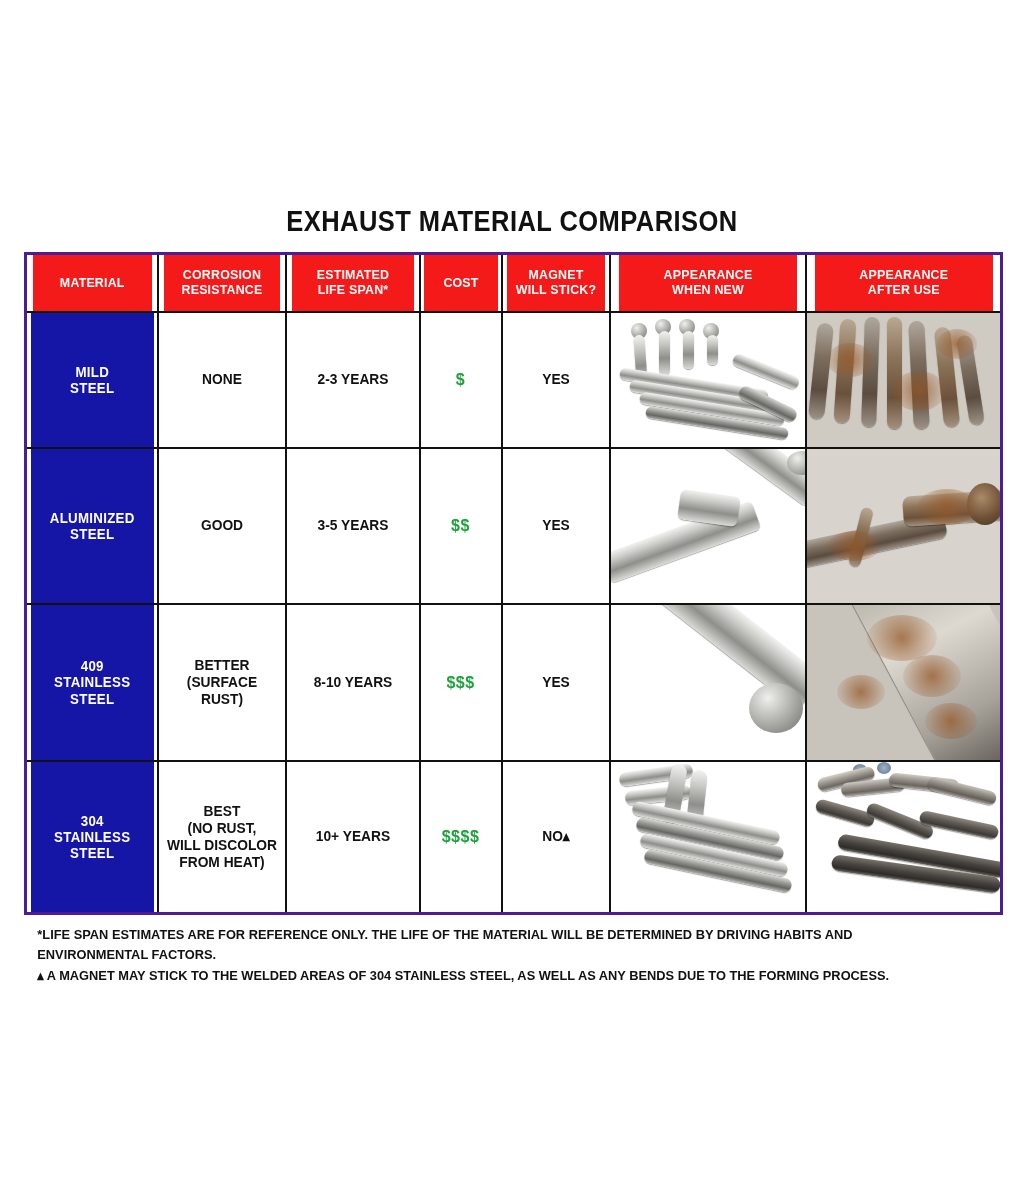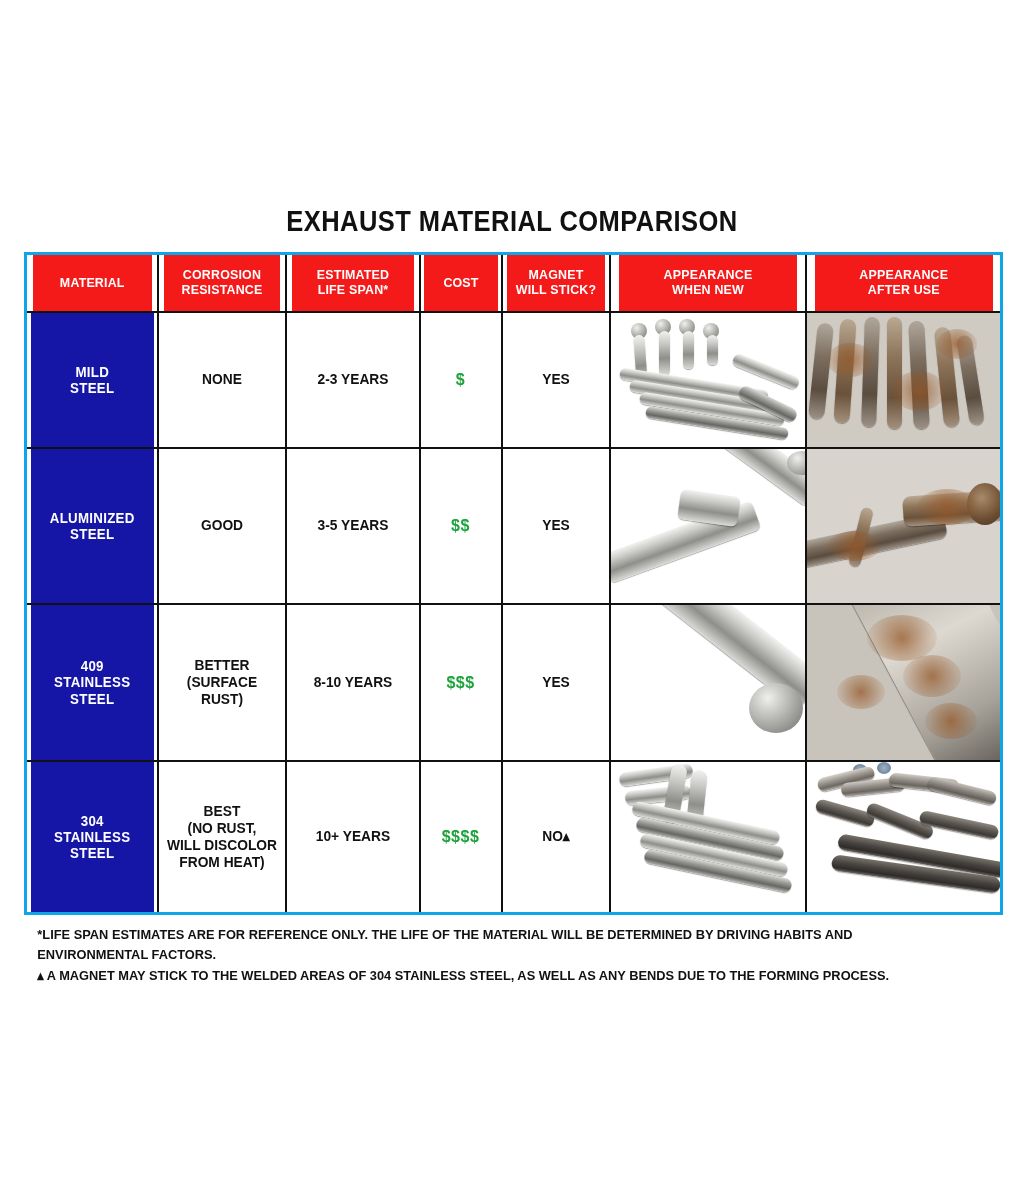--- a/index.html
+++ b/index.html
@@ -38,21 +38,21 @@
     text-transform: uppercase;
     font-family: "Liberation Sans Narrow", "Liberation Sans", sans-serif;
     transform: scaleX(0.88);
     transform-origin: center;
     margin-bottom: 14px;
   }
   table.cmp {
     border-collapse: collapse;
     width: 976px;
     table-layout: fixed;
-    border: 3px solid #0ea5e9;
+    border: 3px solid #4c1d95;
   }
   table.cmp td, table.cmp th {
     border: 2px solid #111111;
     padding: 0;
     vertical-align: middle;
     text-align: center;
   }
   thead th {
     background: #f51a1a;
     color: #ffffff;

